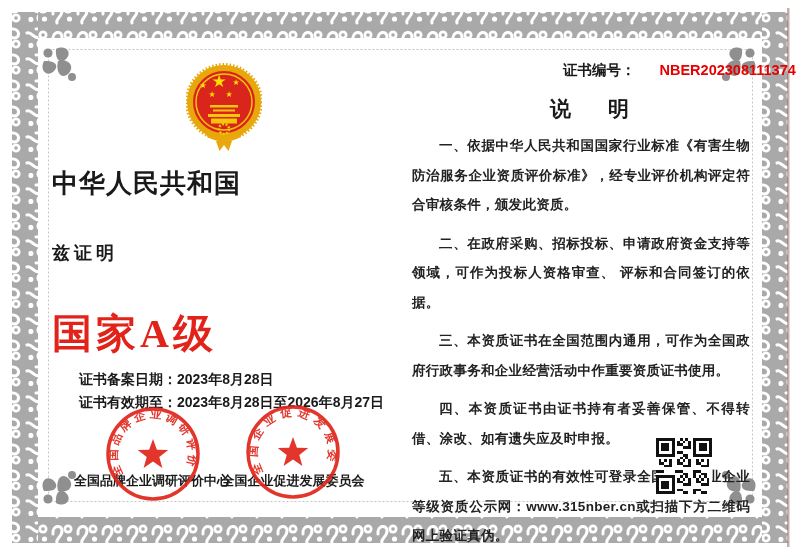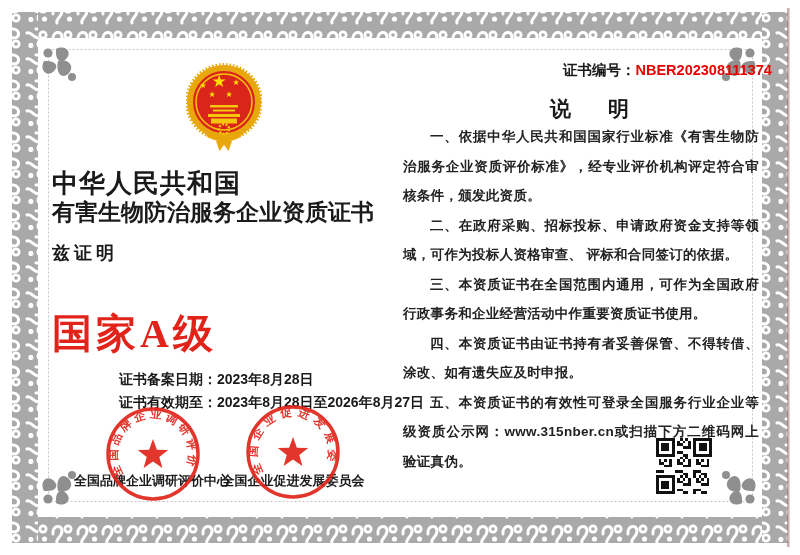--- a/index.html
+++ b/index.html
@@ -7,31 +7,31 @@
         font-family:"Liberation Sans","DejaVu Sans",sans-serif;color:#1a1a1a;}
   .abs{position:absolute;}
   
   .lcenter{position:absolute;left:52px;width:340px;white-space:nowrap;}
   .title1{top:166px;font-size:26px;font-weight:800;letter-spacing:1px;}
   .title2{top:197px;font-size:23px;font-weight:800;}
   .certify{top:241px;font-size:18px;font-weight:700;letter-spacing:4px;}
   .company{top:274px;font-size:20px;font-weight:800;letter-spacing:.5px;}
   .grade{top:306px;font-size:40px;font-weight:800;letter-spacing:4px;color:#e2231a;
          font-family:"Liberation Serif","DejaVu Serif",serif;}
-  .dates{left:79px;top:368px;font-size:14px;font-weight:700;line-height:23px;margin-left:40px;}
+  .dates{left:79px;top:368px;font-size:14px;font-weight:700;line-height:23px;}
   .seal-label{position:absolute;top:472px;transform:translateX(-50%);font-size:13px;
               font-weight:700;white-space:nowrap;}
   .seal{position:absolute;width:100px;height:100px;opacity:.92;}
   
   .certno{left:563px;top:61px;font-size:14.5px;font-weight:700;white-space:nowrap;}
-  .certno .val{color:#e60000;}
+  .certno .val{color:#e60000;margin-left:24px;}
   .notes-heading{left:550px;top:95px;font-size:21px;font-weight:800;letter-spacing:37px;white-space:nowrap;}
   .notes{left:403px;top:122px;width:356px;font-size:13.5px;font-weight:700;
          line-height:29.5px;text-align:justify;letter-spacing:.3px;color:#222;}
-  .notes p{margin:0;text-indent:2em;}
+  .notes p{margin:9px;text-indent:2em;}
   .qr{left:656px;top:438px;width:56px;height:56px;}
 </style>
 </head>
 <body>
 
 <div class="page">
 
   <svg class="abs" width="800" height="555" viewBox="0 0 800 555" style="left:0;top:0;">
     <defs>
       <pattern id="bandH" width="25" height="26" patternUnits="userSpaceOnUse">
@@ -88,21 +88,20 @@
       <rect x="27" y="49.5" width="22" height="2"></rect>
       <rect x="22" y="54" width="32" height="3"></rect>
       <rect x="25" y="58.5" width="26" height="5"></rect>
     </g>
     <circle cx="38" cy="69" r="5" fill="none" stroke="#f6c60d" stroke-width="2.5" stroke-dasharray="2,1.5"></circle>
     <path d="M18 70 q20 12 40 0 l-3.5 7 q-16 9 -33 0 z" fill="#e8a70a"></path>
     <path d="M30 81 l3.5 10 4.5 -6 4.5 6 3.5 -10 z" fill="#e8a70a"></path>
   </svg>
 
   <div class="lcenter title1">中华人民共和国</div>
-  <div class="lcenter title2">有害生物防治服务企业资质证书</div>
   <div class="lcenter certify">兹证明</div>
   <div class="lcenter grade">国家A级</div>
 
   <div class="abs dates">
     <div>证书备案日期：2023年8月28日</div>
     <div>证书有效期至：2023年8月28日至2026年8月27日</div>
   </div>
 
   <div class="seal-label" style="left:152px;">全国品牌企业调研评价中心</div>
   <div class="seal-label" style="left:293px;">全国企业促进发展委员会</div>

